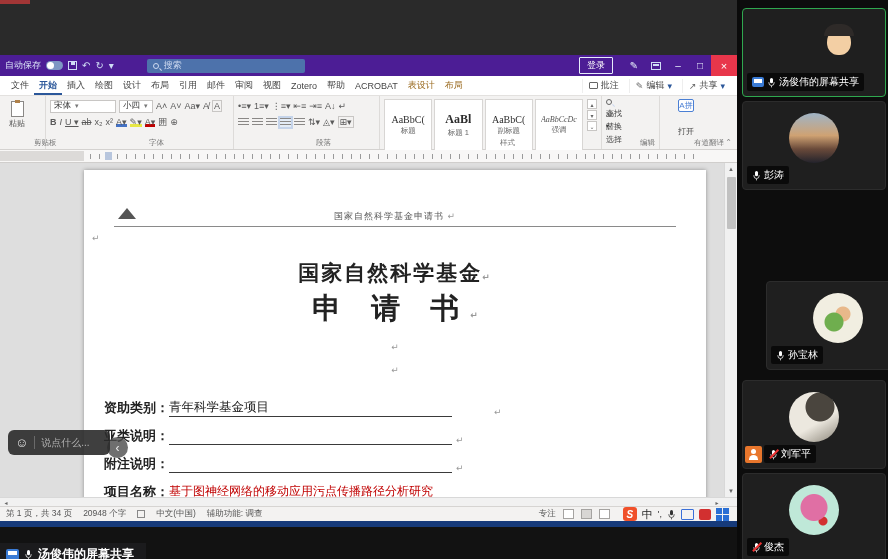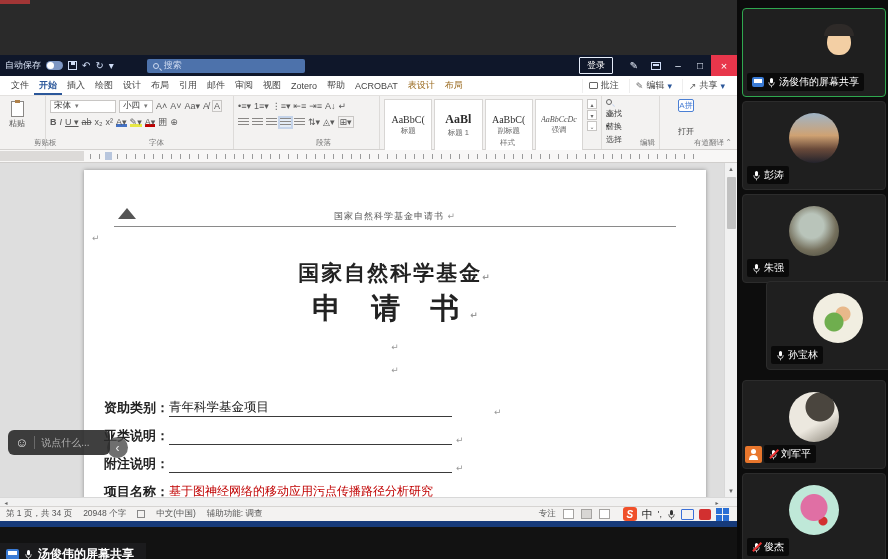--- a/index.html
+++ b/index.html
@@ -7,21 +7,21 @@
   #app { position:relative; width:888px; height:559px; overflow:hidden; background:#0a0a0a; }
 
   
   .main { position:absolute; left:0; top:0; width:737px; height:559px; background:#2a2a2a; }
   .red-smudge { position:absolute; left:0; top:0; width:30px; height:4px; background:#a23636; }
 
   
   .word { position:absolute; left:0; top:55px; width:737px; height:466px; display:flex; flex-direction:column; background:#fff; }
 
   
-  .titlebar { height:21px; background:#0f172a; display:flex; align-items:center; padding:0 0 0 5px; color:#dce6f8; font-size:9px; flex:0 0 auto; }
+  .titlebar { height:21px; background:#4c1d95; display:flex; align-items:center; padding:0 0 0 5px; color:#dce6f8; font-size:9px; flex:0 0 auto; }
   .titlebar .tb-item { margin-right:5px; display:flex; align-items:center; }
   .toggle { width:17px; height:9px; border-radius:5px; background:#7e97c4; position:relative; }
   .toggle::after { content:""; position:absolute; left:1px; top:1px; width:7px; height:7px; border-radius:50%; background:#fff; }
   .tb-ico { color:#cfdcf5; font-size:10px; line-height:10px; }
   .save-ico { width:9px; height:9px; border:1px solid #cfdcf5; position:relative; }
   .save-ico::after { content:""; position:absolute; left:2px; top:0; width:4px; height:3px; background:#cfdcf5; }
   .doc-title { margin-left:26px; font-size:9.5px; white-space:nowrap; color:#eaf1fd; }
   .search-pill { margin-left:28px; width:158px; height:14px; background:#4d72ab; border-radius:2px; display:flex; align-items:center; padding:0 6px; color:#cdd9ef; font-size:9px; gap:5px; }
   .mag { width:6px; height:6px; border:1.2px solid #cdd9ef; border-radius:50%; position:relative; flex:0 0 auto; }
   .mag::after { content:""; position:absolute; left:5px; top:5px; width:3px; height:1.2px; background:#cdd9ef; transform:rotate(45deg); }
@@ -490,33 +490,20 @@
             <svg width="9" height="11" viewBox="0 0 12 14">
               <rect x="4" y="1" width="4" height="7" rx="2" fill="#fff"></rect>
               <path d="M2.5 6.5v1a3.5 3.5 0 0 0 7 0v-1" stroke="#fff" fill="none"></path>
               <line x1="6" y1="11.5" x2="6" y2="13.5" stroke="#fff"></line>
             </svg>
           </span>
         <span>彭涛</span>
       </span>
     </div>
 
-    <div class="tile t2">
-      <span class="avatar av2"></span>
-      <span class="plabel">
-        <span class="micwrap">
-            <svg width="9" height="11" viewBox="0 0 12 14">
-              <rect x="4" y="1" width="4" height="7" rx="2" fill="#fff"></rect>
-              <path d="M2.5 6.5v1a3.5 3.5 0 0 0 7 0v-1" stroke="#fff" fill="none"></path>
-              <line x1="6" y1="11.5" x2="6" y2="13.5" stroke="#fff"></line>
-            </svg>
-          </span>
-        <span>朱强</span>
-      </span>
-    </div>
 
     <div class="tile t3">
       <span class="avatar av3"></span>
       <span class="plabel">
         <span class="micwrap">
             <svg width="9" height="11" viewBox="0 0 12 14">
               <rect x="4" y="1" width="4" height="7" rx="2" fill="#fff"></rect>
               <path d="M2.5 6.5v1a3.5 3.5 0 0 0 7 0v-1" stroke="#fff" fill="none"></path>
               <line x1="6" y1="11.5" x2="6" y2="13.5" stroke="#fff"></line>
             </svg>

